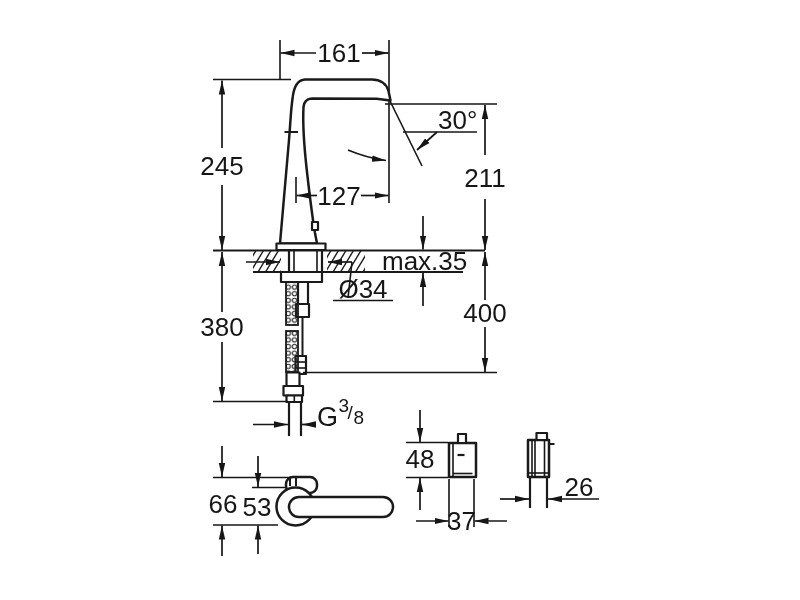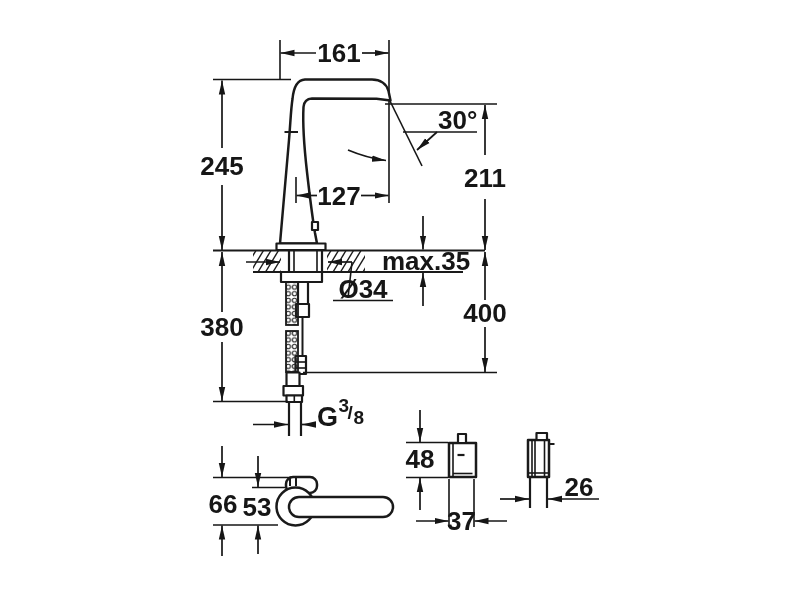--- a/index.html
+++ b/index.html
@@ -1,16 +1,16 @@
 <!DOCTYPE html>
 <html><head>
 <meta charset="utf-8">
 <style>
   html,body{margin:0;padding:0;background:#ffffff;}
-  .stage{position:relative;width:800px;height:600px;background:#ffffff;overflow:hidden;font-weight:bold;}
+  .stage{position:relative;width:800px;height:600px;background:#ffffff;overflow:hidden;}
   svg{display:block;}
   text{font-family:"Liberation Sans","DejaVu Sans",sans-serif;fill:#161616;}
   .dimtxt{font-size:26px;}
   .dimtxt-mid{text-anchor:middle;}
   .frac{font-size:19px;}
   .gtxt{font-size:27px;}
   .outline{fill:#ffffff;stroke:#1a1a1a;stroke-width:2.5;stroke-linejoin:round;}
   .part{fill:#ffffff;stroke:#1a1a1a;stroke-width:2.2;stroke-linejoin:round;}
   .thick{stroke:#1a1a1a;stroke-width:2.2;fill:none;}
   .med{stroke:#1a1a1a;stroke-width:2;fill:none;}

